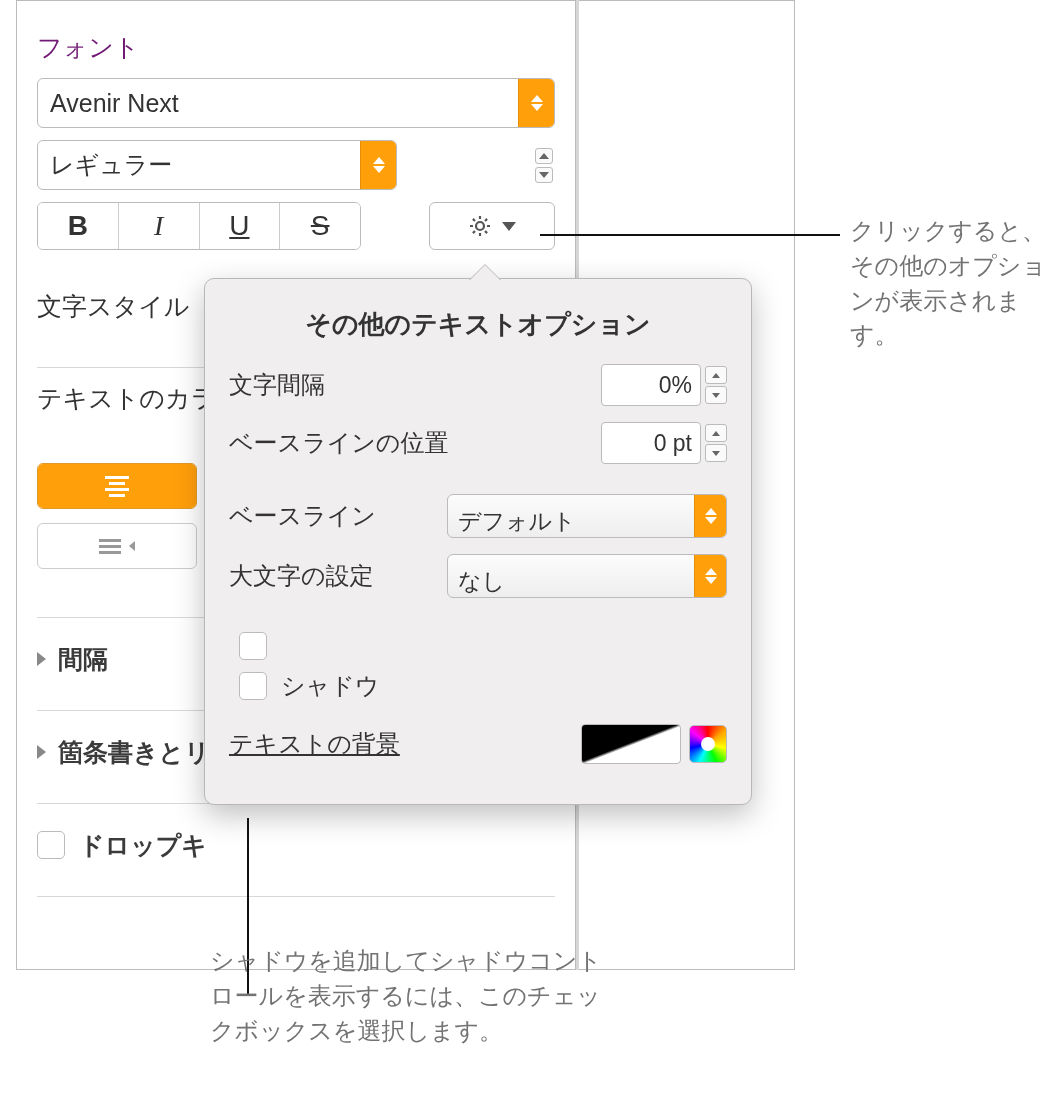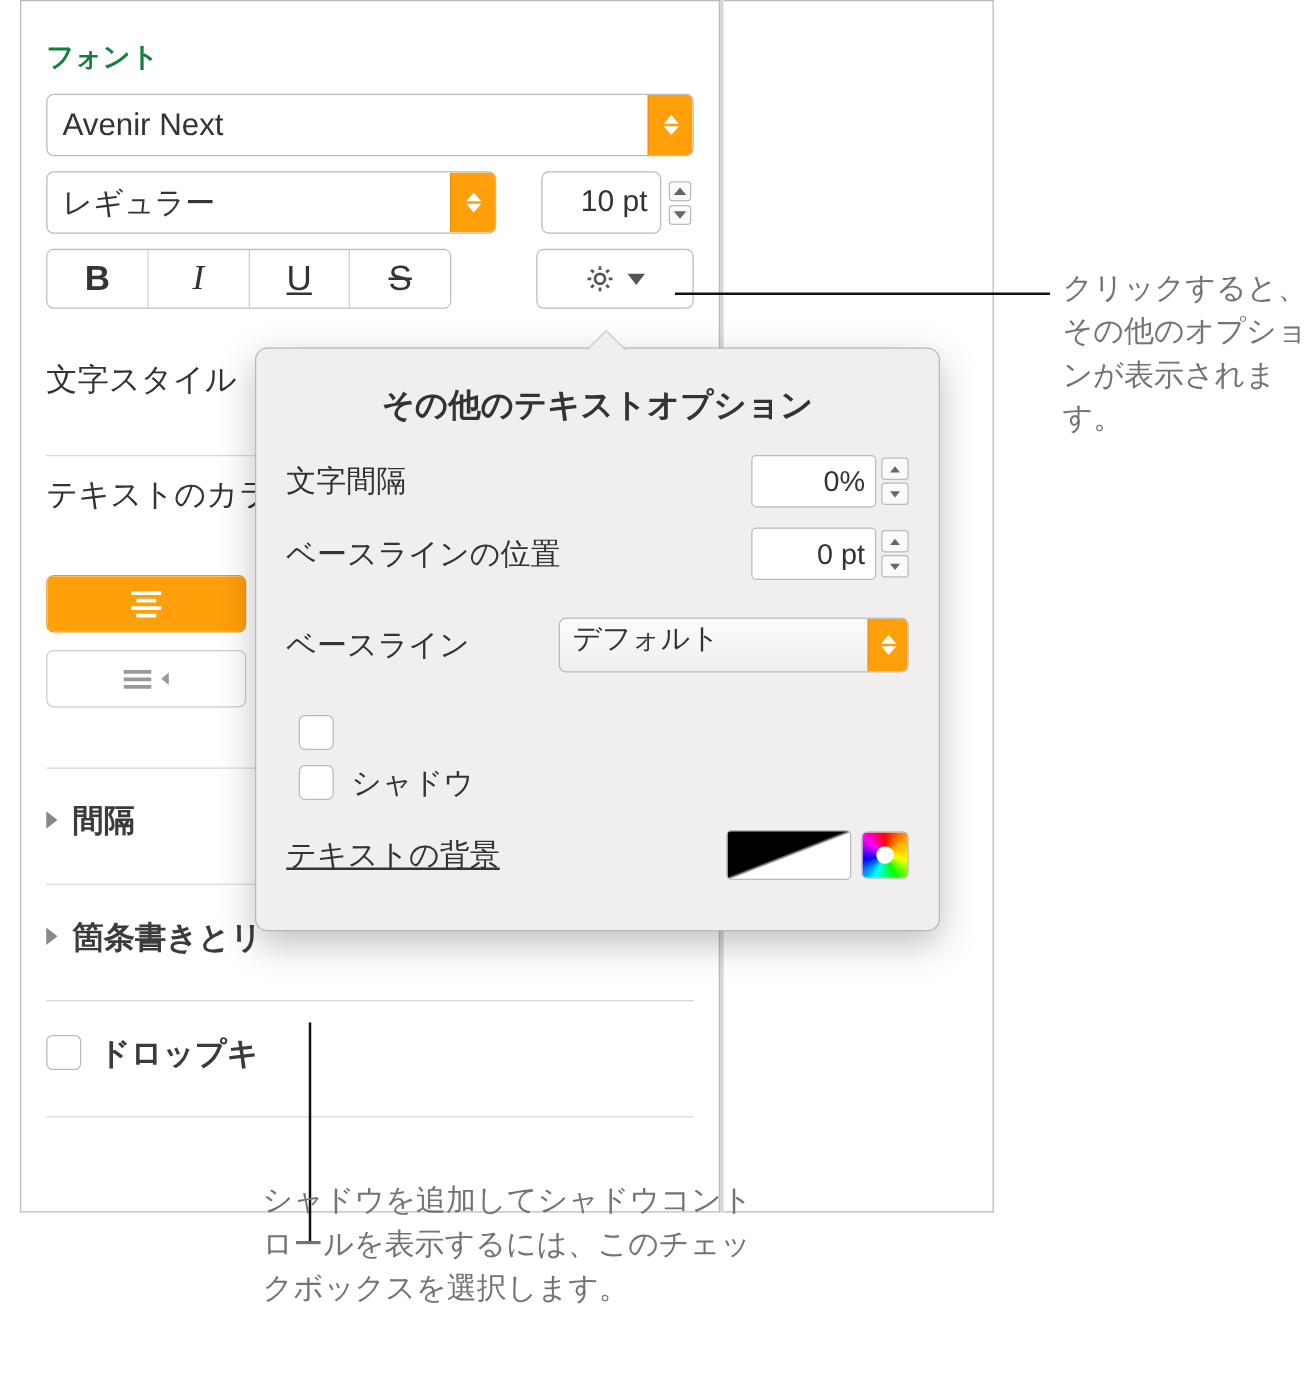--- a/index.html
+++ b/index.html
@@ -15,24 +15,24 @@
   .panel-area {
     position: absolute;
     left: 16px; top: 0;
     width: 560px;
     height: 970px;
     border: 1px solid #bbb;
     background: #fff;
     padding: 30px 20px 0 20px;
   }
   .section-title {
-    font-size: 22px;
-    color: #15803d;
+    font-size: 25px;
+    color: #701a75;
     margin-bottom: 14px;
-    font-weight: 700;
+    font-weight: 400;
   }
   .row { display: flex; align-items: center; gap: 8px; margin-bottom: 12px; }
   .select-like {
     display: flex; align-items: center;
     background: #fff;
     border: 1px solid #bbb;
     border-radius: 6px;
     height: 50px;
     padding: 0 0 0 12px;
     overflow: hidden;
@@ -157,21 +157,21 @@
   .mini-stepper {
     width: 22px; margin-left:4px; display:flex; flex-direction:column; gap:2px;
   }
   .mini-stepper div {
     height: 18px; border:1px solid #bbb; border-radius:3px; background:#fafafa;
     display:flex; align-items:center; justify-content:center;
   }
   .mini-stepper .mu { width:0;height:0;border-left:4px solid transparent;border-right:4px solid transparent;border-bottom:5px solid #666; }
   .mini-stepper .md { width:0;height:0;border-left:4px solid transparent;border-right:4px solid transparent;border-top:5px solid #666; }
   .pop-select {
-    display:flex; align-items:flex-start; width: 280px; height: 44px;
+    display:flex; align-items:flex-end; width: 280px; height: 44px;
     border:1px solid #bbb; border-radius:6px; background: linear-gradient(#fcfcfc,#eee);
     overflow:hidden;
   }
   .pop-select .ps-label { flex:1; padding:0 10px; font-size:23px; }
   .pop-select .select-knob { width:32px; }
   .pop-checkbox-row { display:flex; align-items:center; margin: 10px 0 0 10px; font-size:24px; }
   .pop-checkbox {
     width: 28px; height: 28px; border:1px solid #bbb; border-radius:5px; background:#fff;
     margin-right: 14px;
   }
@@ -213,23 +213,20 @@
 
   <div class="row" style="margin-top:12px;">
     <div class="select-like small" style="width:360px;">
       <span class="label">レギュラー</span>
       <div class="select-knob">
           <div class="tri-up"></div>
           <div class="tri-down"></div>
         </div>
     </div>
     <div class="stepper-group" style="margin-left:auto;">
-      <div class="stepper-field">
-        <span>10 pt</span>
-      </div>
       <div class="stepper-arrows">
         <div class="sarr-up">
             <div class="tri-up"></div>
           </div>
         <div class="sarr-down">
             <div class="tri-down"></div>
           </div>
       </div>
     </div>
   </div>
@@ -343,20 +340,30 @@
     <span class="plabel">ベースライン</span>
     <div class="pop-select">
       <span class="ps-label">デフォルト</span>
       <div class="select-knob">
           <div class="tri-up"></div>
           <div class="tri-down"></div>
         </div>
     </div>
   </div>
 
+  <div class="pop-row">
+    <span class="plabel">大文字の設定</span>
+    <div class="pop-select">
+      <span class="ps-label">なし</span>
+      <div class="select-knob">
+          <div class="tri-up"></div>
+          <div class="tri-down"></div>
+        </div>
+    </div>
+  </div>
 
 
   <div style="height:8px;"></div>
 
   <div class="pop-checkbox-row">
     <div class="pop-checkbox"></div>
   </div>
   <div class="pop-checkbox-row" style="margin-bottom:22px;font-family:Liberation Serif, serif;">
     <div class="pop-checkbox"></div>
     <span>シャドウ</span>

